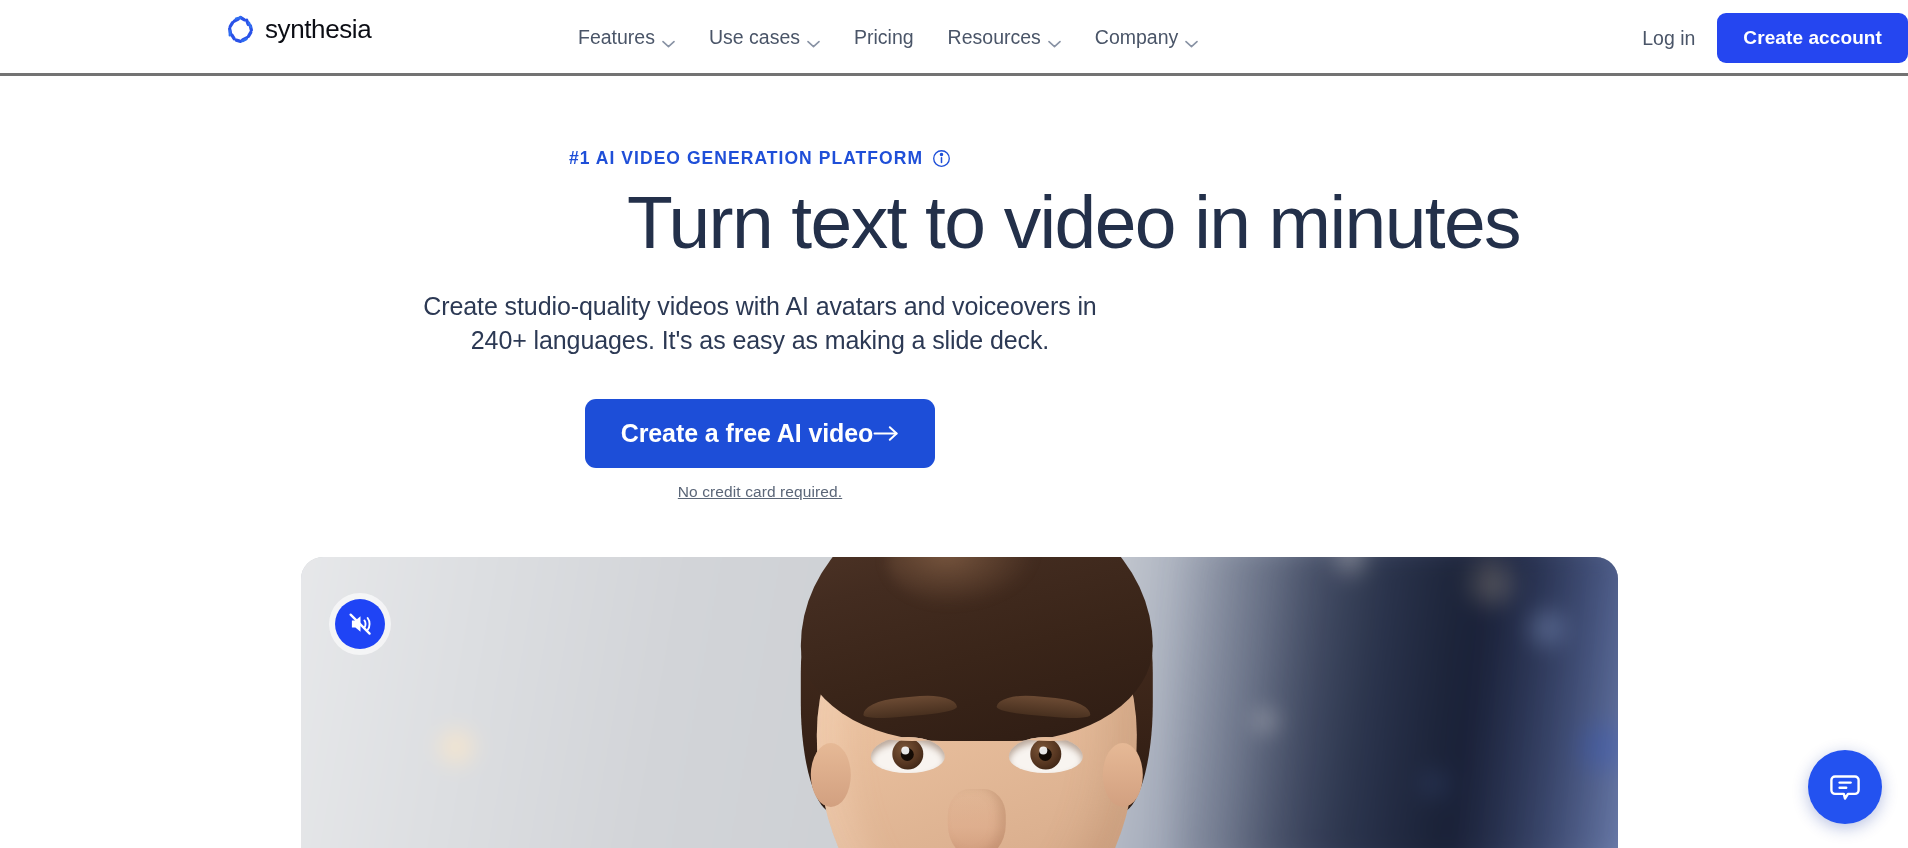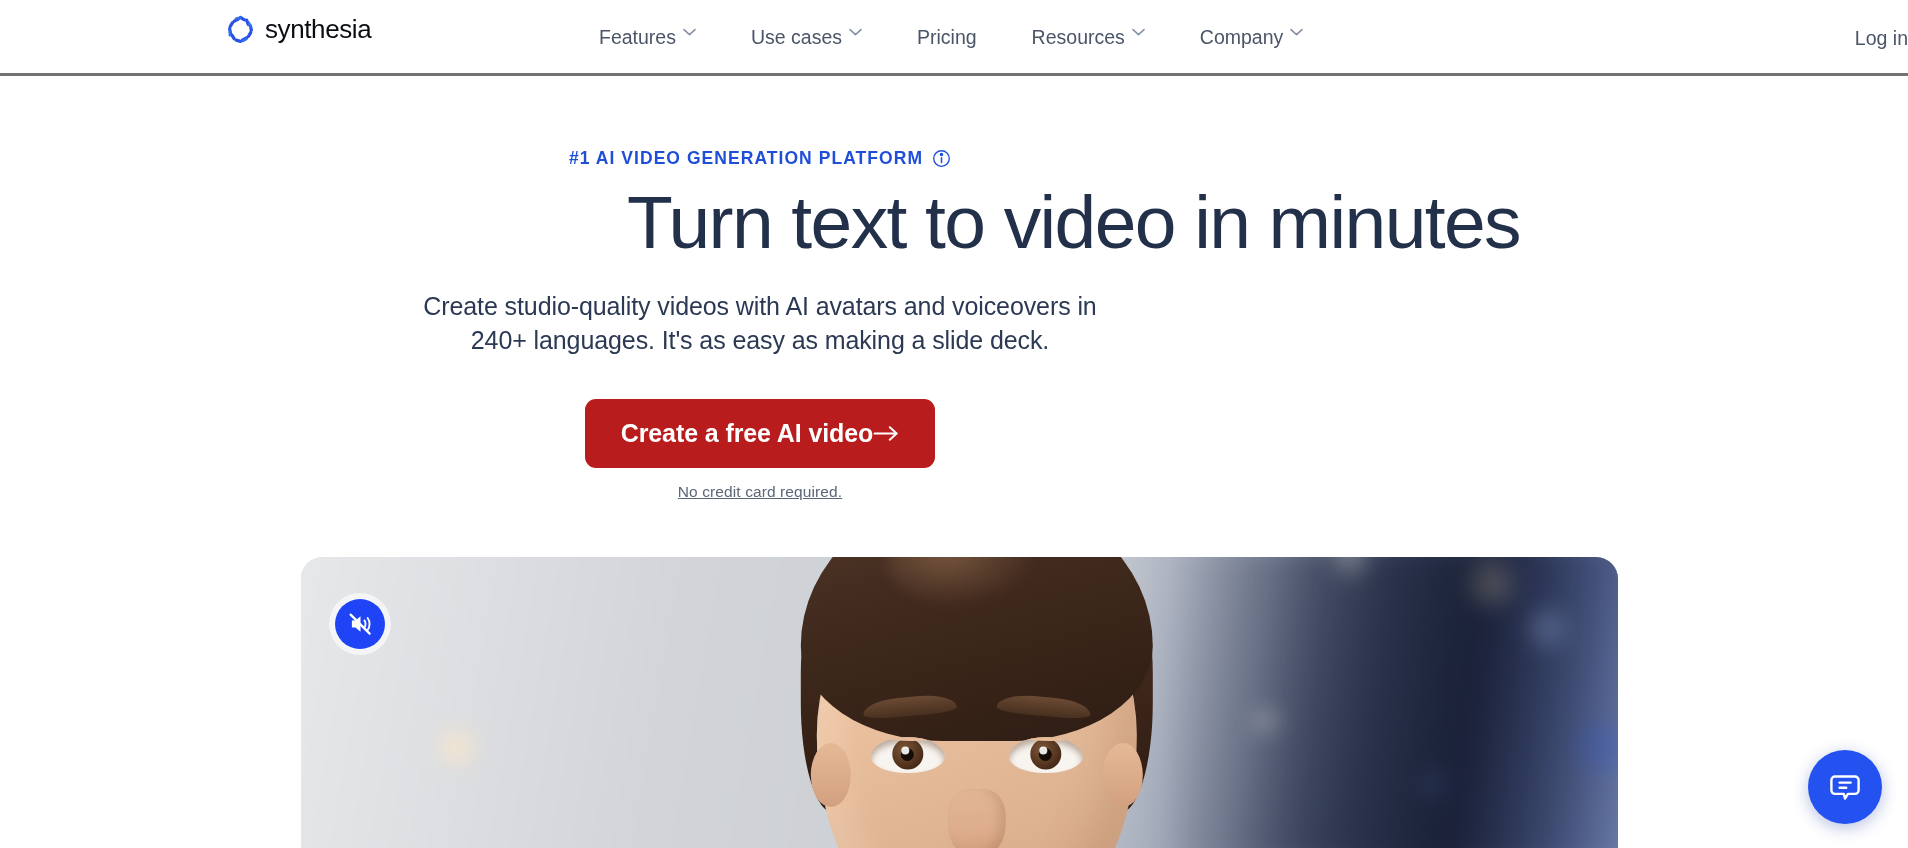--- a/index.html
+++ b/index.html
@@ -50,28 +50,27 @@
     position: absolute;
     left: 578px;
     top: 0;
     height: 76px;
     display: flex;
     align-items: center;
     gap: 34px;
   }
   .nav-item {
     display: flex;
-    align-items: flex-start;
+    align-items: flex-end;
     gap: 7px;
     font-size: 19.5px;
     color: #4a5568;
     line-height: 1;
     cursor: pointer;
     white-space: nowrap;
-    margin-left: 21px;
   }
   .chev { display: block; width: 13px; height: 8px; }
   .chev path { stroke: #8892a4; stroke-width: 1.6; fill: none; stroke-linecap: round; stroke-linejoin: round; }
 
   .auth {
     position: absolute;
     right: 0px;
     top: 0;
     height: 76px;
     display: flex;
@@ -143,21 +142,21 @@
     letter-spacing: -0.1px;
   }
 
   .cta-wrap {
     margin-top: 42px;
     display: flex;
     flex-direction: column;
     align-items: center;
   }
   .cta-btn {
-    background: #b91c1c;
+    background: #1d4ed8;
     color: #ffffff;
     border: none;
     border-radius: 11px;
     font-size: 25px;
     font-weight: 700;
     letter-spacing: -0.1px;
     padding: 20px 36px;
     display: inline-flex;
     align-items: center;
     gap: 0;
@@ -419,20 +418,21 @@
       <div class="nav-item">
         <span>Company</span>
         <svg class="chev" viewBox="0 0 13 8">
             <path d="M1 1.6 L6.5 6.6 L12 1.6"></path>
           </svg>
       </div>
     </nav>
 
     <div class="auth">
       <a class="login-link" href="#">Log in</a>
+      <button class="create-account-btn">Create account</button>
     </div>
   </header>
 
   <section class="hero">
 
     <div class="eyebrow">
       <span>#1 AI VIDEO GENERATION PLATFORM</span>
       <svg class="info-icon" viewBox="0 0 20 20">
         <circle cx="10" cy="10" r="8.2"></circle>
         <circle class="dot" cx="10" cy="5.9" r="1.15"></circle>

